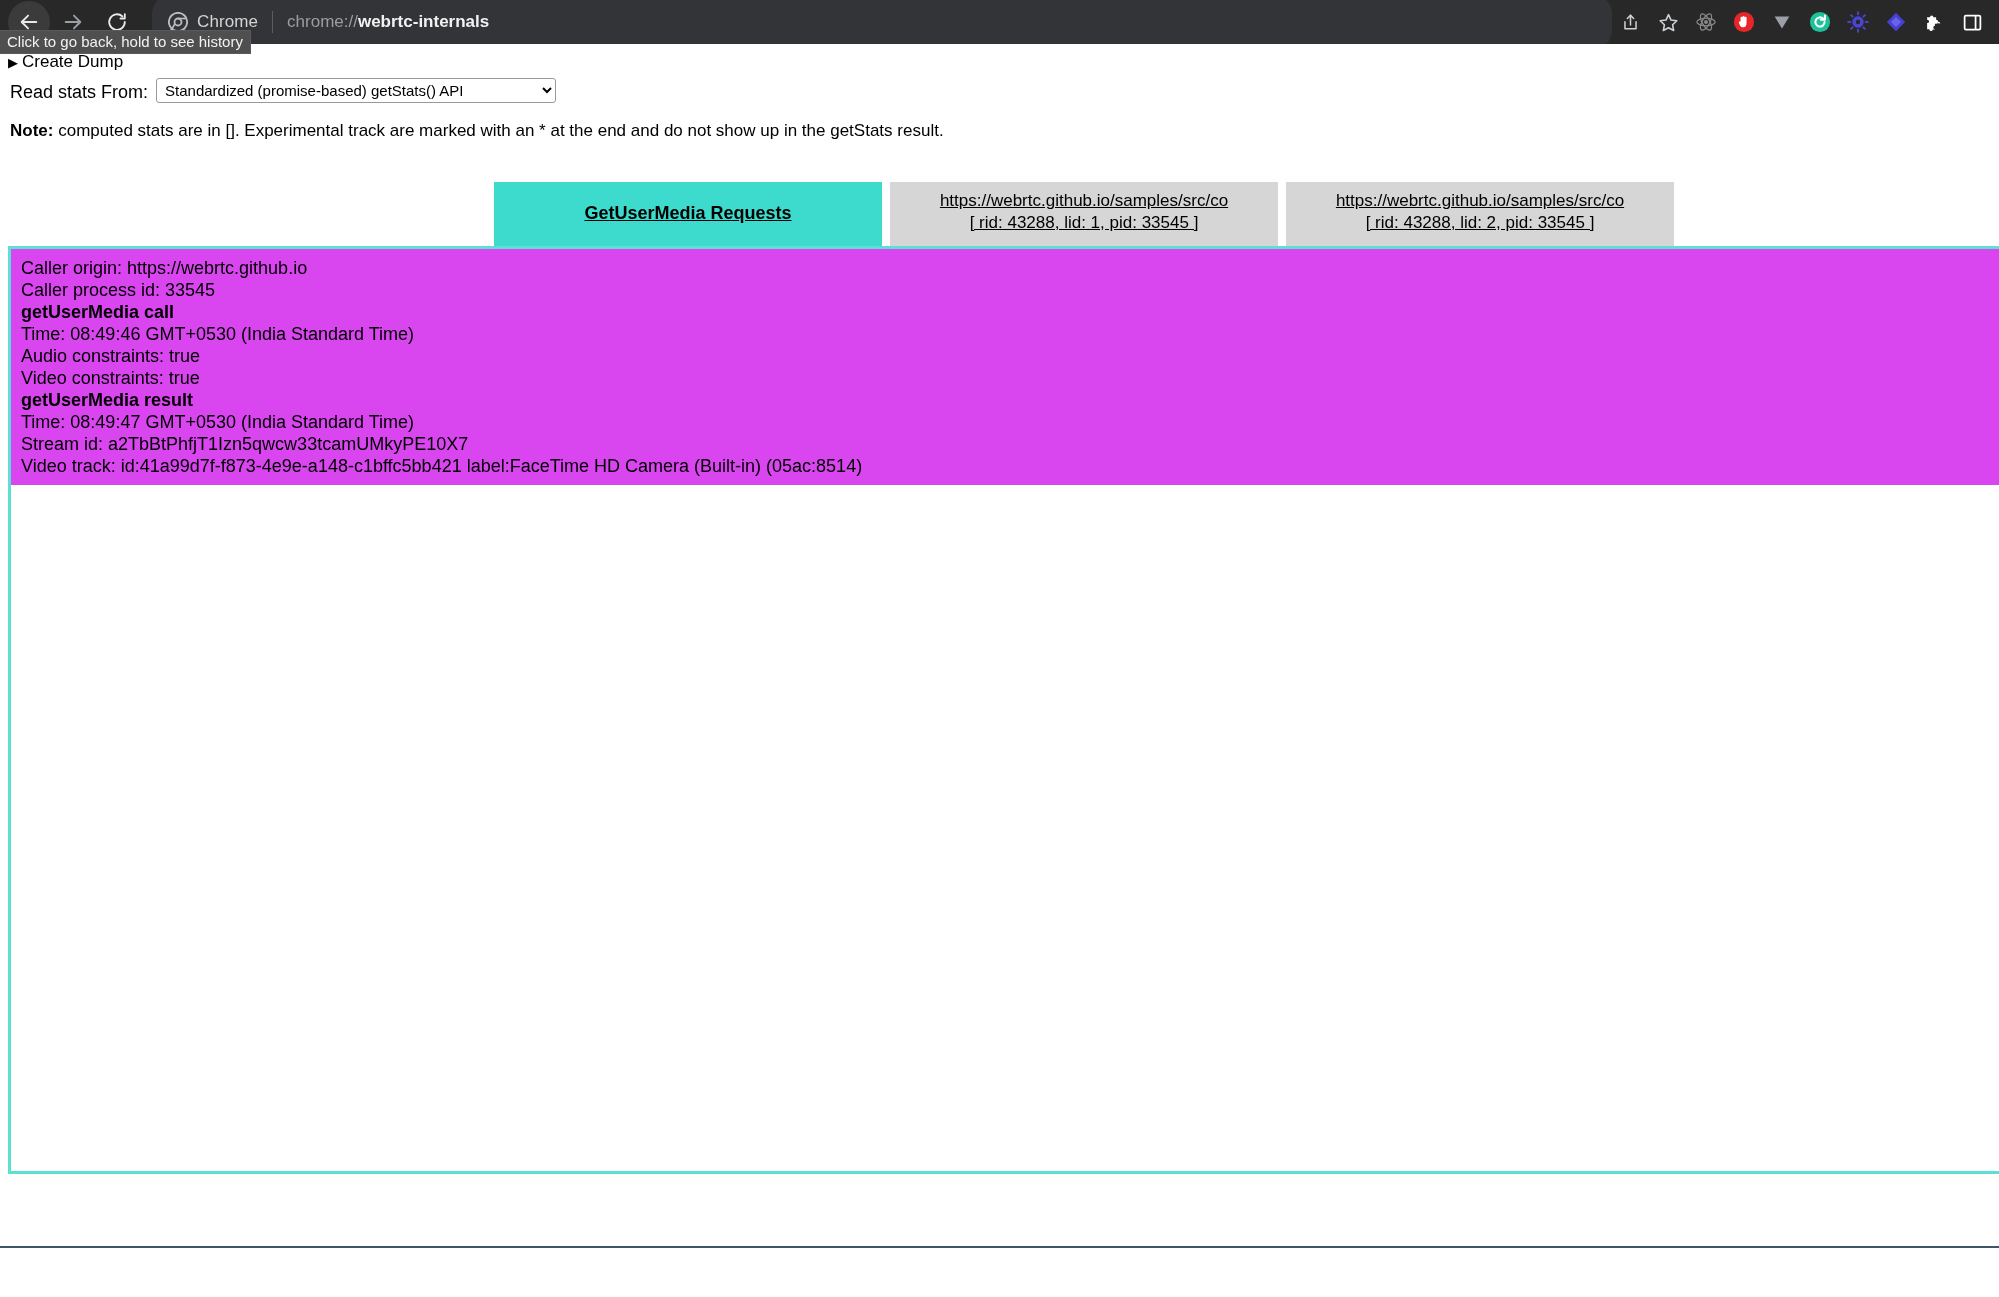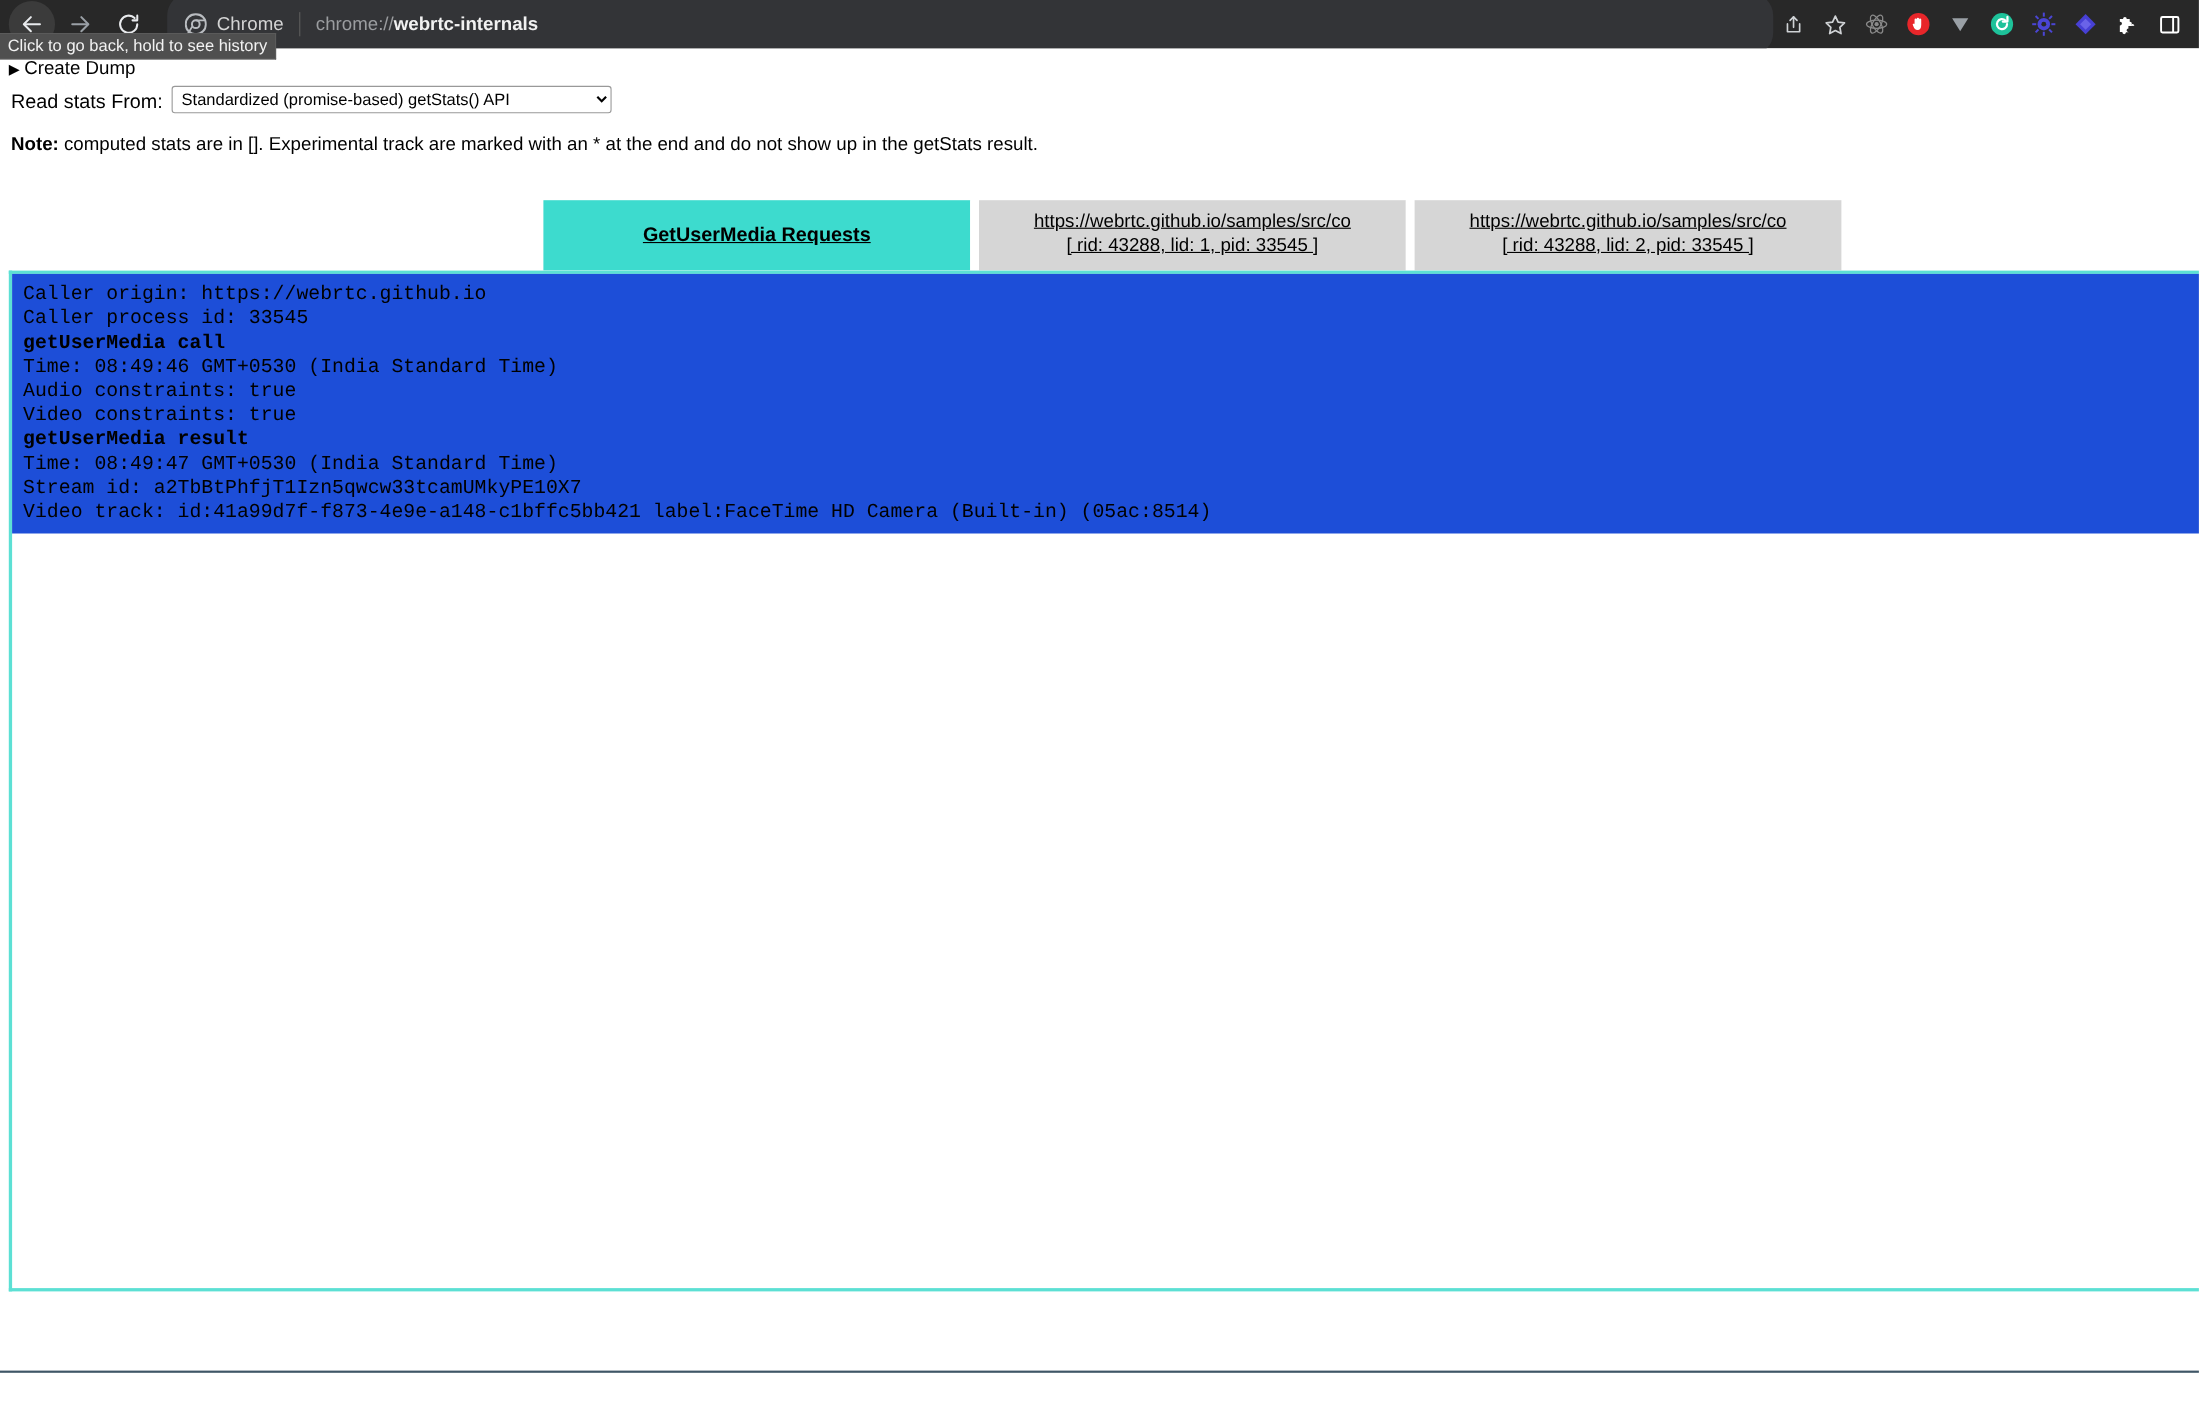--- a/index.html
+++ b/index.html
@@ -151,24 +151,23 @@
   
   .content-box {
     position: absolute;
     top: 202px; left: 8px;
     width: 1991px; height: 928px;
     border: 3px solid #5ce0d4;
     border-right: none;
     background: #ffffff;
   }
   .gray-panel {
-    background: #1d4ed8;
+    background: #d946ef;
     padding: 8px 0 8px 10px;
     width: 100%;
-    font-family: Liberation Mono, monospace;
   }
   .line {
     font-size: 18px;
     color: #000;
     line-height: 1.0;
     padding: 2px 0;
     white-space: nowrap;
   }
   .line.bold { font-weight: 700; }
 

